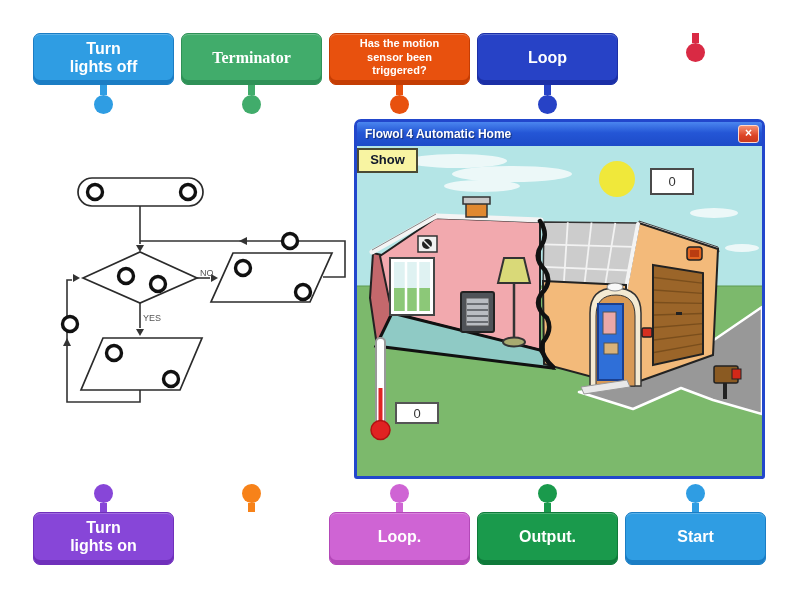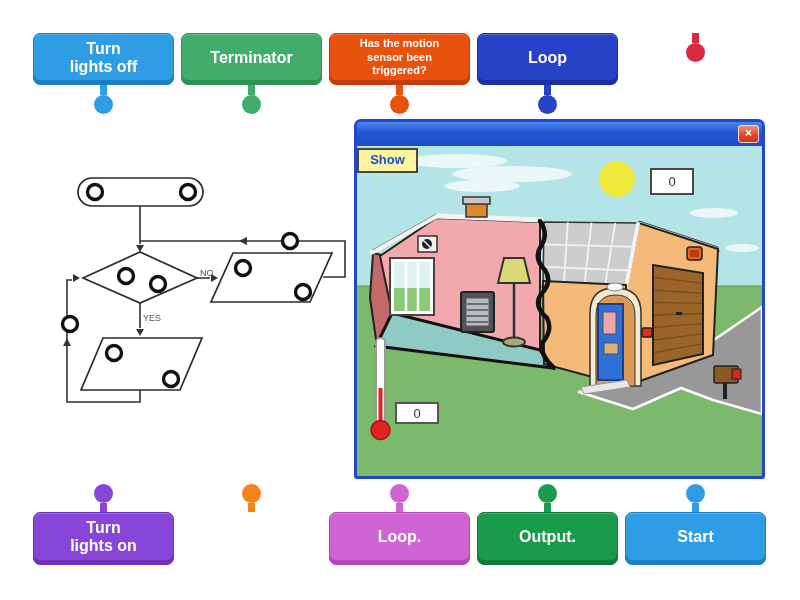--- a/index.html
+++ b/index.html
@@ -39,36 +39,36 @@
   .titlebar { height:24px; display:flex; align-items:center; padding:0 3px 0 8px;
               border-radius:3px 3px 0 0;
               background:linear-gradient(180deg,#4a86ef 0%,#2456d6 45%,#1d4bc8 100%); }
   .title-text { color:#fff; font-size:12px; font-weight:bold; text-shadow:1px 1px 1px rgba(0,0,0,.45); }
   .close-btn { margin-left:auto; width:21px; height:18px; border:1px solid #ffd9cc; border-radius:3px;
                background:linear-gradient(180deg,#f49072,#dd4426 60%,#c93a1e);
                color:#fff; font-weight:bold; font-size:12px; line-height:15px; text-align:center; cursor:pointer; }
   .client { position:relative; width:405px; height:330px; overflow:hidden; }
   .scene { position:absolute; left:0; top:0; }
   .show-btn { position:absolute; left:0px; top:2px; width:61px; height:25px;
-              background:#f8f4a2; border:2px solid #4a4a34; color:#1d4ed8;
+              background:#f8f4a2; border:2px solid #4a4a34; color:#0f172a;
               font-family:"Liberation Sans",sans-serif;
               font-size:13px; font-weight:bold; text-align:center; line-height:20px; cursor:pointer; }
 </style>
 </head>
 <body>
 
 <div class="slot top" style="left: 33px; --c: #2f9de3; --d: #1b7dc4;">
   <div class="card"><span>Turn
 lights off</span></div>
   <div class="pin">
       <div class="stem"></div>
       <div class="dot"></div>
     </div>
 </div>
-<div class="slot top" style="left: 181px; --c: #41ac6b; --d: #2f9157;">
+<div class="slot top" style="left: 181px; font-family: Liberation Serif, serif; --c: #41ac6b; --d: #2f9157;">
   <div class="card"><span>Terminator</span></div>
   <div class="pin">
       <div class="stem"></div>
       <div class="dot"></div>
     </div>
 </div>
 <div class="slot top" style="left: 329px; --c: #e8510e; --d: #c43d04;">
   <div class="card sm"><span>Has the motion
 sensor been
 triggered?</span></div>
@@ -157,20 +157,21 @@
   <circle class="fc-drop" cx="158" cy="284" r="7.5"></circle>
   <circle class="fc-drop" cx="243" cy="268" r="7.5"></circle>
   <circle class="fc-drop" cx="303" cy="292" r="7.5"></circle>
   <circle class="fc-drop" cx="70" cy="324" r="7.5"></circle>
   <circle class="fc-drop" cx="114" cy="353" r="7.5"></circle>
   <circle class="fc-drop" cx="171" cy="379" r="7.5"></circle>
 </svg>
 
 <div class="fwindow">
   <div class="titlebar">
+    <span class="title-text">Flowol 4 Automatic Home</span>
     <div class="close-btn">×</div>
   </div>
   <div class="client">
     <svg class="scene" width="405" height="330" viewBox="0 0 405 330">
 
       <rect x="0" y="0" width="405" height="330" fill="#b4e5e6"></rect>
       <rect x="0" y="140" width="405" height="190" fill="#7cb96c"></rect>
       <line x1="0" y1="140" x2="405" y2="140" stroke="#5d9b50" stroke-width="1"></line>
 
       <circle cx="260" cy="33" r="18" fill="#f0e83a"></circle>

